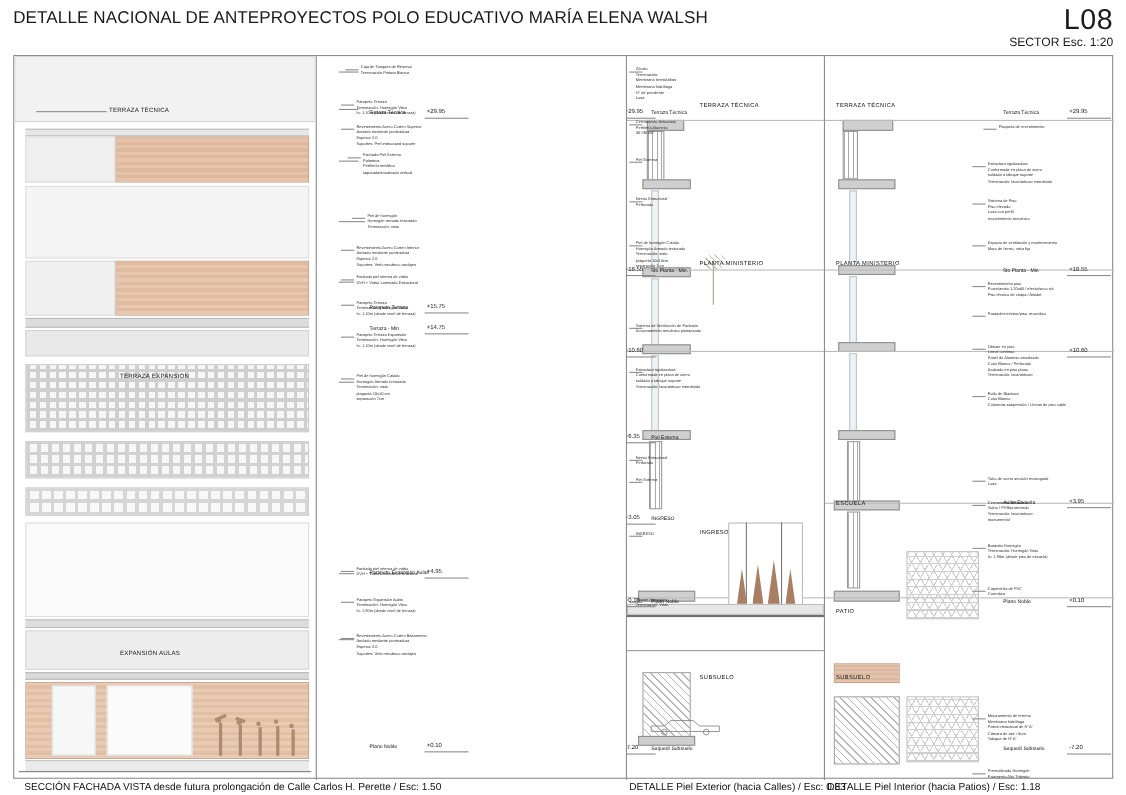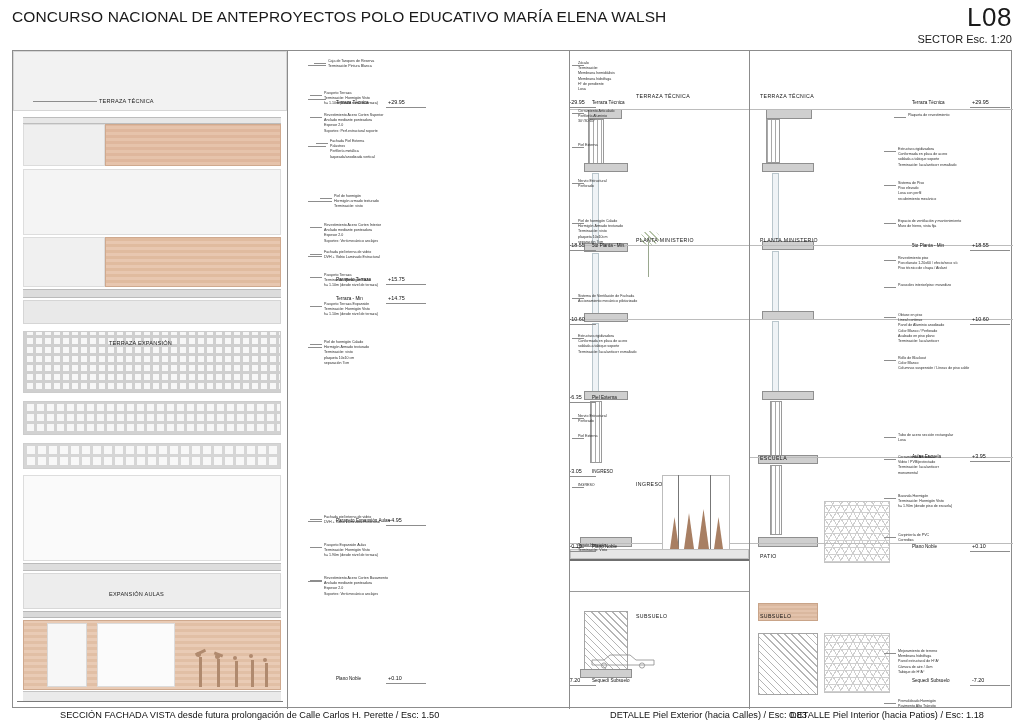--- a/index.html
+++ b/index.html
@@ -27,21 +27,21 @@
   #sepC { left:736px; }
 
   .panel { position:absolute; top:0; height:658px; overflow:hidden; }
   #panel1 { left:0; width:274px; }
   #panel2 { left:275px; width:281px; }
   #panel3 { left:557px; width:179px; }
   #panel4 { left:737px; width:263px; }
 
   
   #captions { position:absolute; left:12px; top:710px; width:1000px; height:13px; }
-  .cap { position:absolute; font-size:9.2px; color:#111; white-space:nowrap; top:0;margin-left:38px; }
+  .cap { position:absolute; font-size:9.2px; color:#111; white-space:nowrap; top:0; }
   #cap1 { left:10px; }
   #cap2 { left:560px; }
   #cap3 { left:740px; }
 
   #p1 .terraza-top { top:8px; height:60px; background:#f2f2f2; border:1px solid #d6d6d6; }
   #p1 .roofslab { position:absolute; left:10px; top:66px; width:258px; height:7px; background:#e7e7e7; border-top:1px solid #bdbdbd; border-bottom:1px solid #bdbdbd; }
   #p1 .woodband1 { position:absolute; left:92px; top:73px; width:176px; height:42px; background:
       repeating-linear-gradient(0deg,#e6c3ab 0px,#e6c3ab 3px,#dfb79d 3px,#dfb79d 6px); border:1px solid #cfa98e; }
   #p1 .greyband1 { position:absolute; left:10px; top:73px; width:82px; height:42px; background:#efefef; border:1px solid #dcdcdc; }
 
@@ -119,21 +119,21 @@
     border:1px solid #c4c4c4;
   }
   .woodfine { position:absolute; background:repeating-linear-gradient(0deg,#e3c3ac 0 2px,#dab89f 2px 4px); border:1px solid #c9a489; }
   .greyfill { position:absolute; background:#e6e6e6; border:1px solid #c0c0c0; }
   .whitefill { position:absolute; background:#fff; border:1px solid #bdbdbd; }
 </style>
 </head>
 <body>
 
 <div id="header">
-  <div id="title1">CONCURSO NACIONAL DE ANTEPROYECTOS POLO EDUCATIVO MARÍA ELENA WALSH</div>
+  <div id="title1">DETALLE NACIONAL DE ANTEPROYECTOS POLO EDUCATIVO MARÍA ELENA WALSH</div>
   <div id="sheetcode">L08</div>
   <div id="sheetscale">SECTOR Esc. 1:20</div>
 </div>
 
 <div id="frame">
 
   <div class="vsep" id="sepA"></div>
   <div class="vsep" id="sepB"></div>
   <div class="vsep" id="sepC"></div>
 

